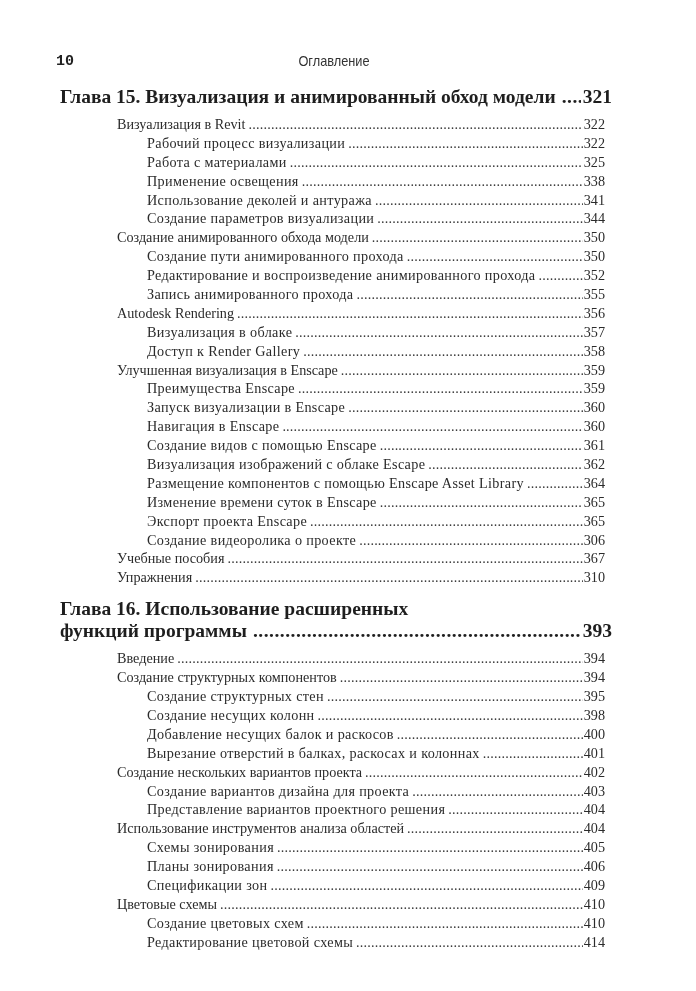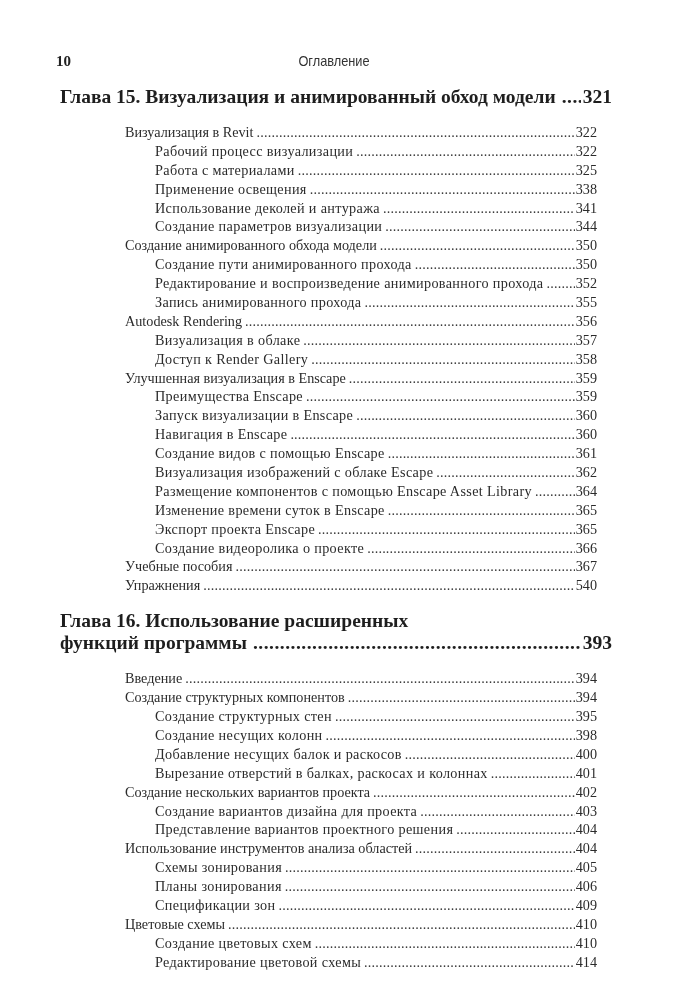--- a/index.html
+++ b/index.html
@@ -18,21 +18,21 @@
     position: absolute;
     top: 52px;
     left: 56px;
     width: 556px;
     height: 22px;
   }
   .page-number {
     position: absolute;
     left: 0;
     top: 1px;
-    font-family: Liberation Serif, serif;
+    font-family: Liberation Mono, monospace;
     font-weight: bold;
     font-size: 15px;
     color: #222;
   }
   .running-title {
     position: absolute;
     left: 0;
     right: 0;
     top: 1px;
     text-align: center;
@@ -66,21 +66,21 @@
     overflow: hidden;
     white-space: nowrap;
     margin: 0 2px 0 6px;
     letter-spacing: 0.5px;
   }
   .chapter .page {
     white-space: nowrap;
   }
   .ch15 { margin-bottom: 7px; }
   .ch16 { margin-top: 11px; margin-bottom: 6px; }
-  .entries { margin: 15px; padding: 0; list-style: none; }
+  .entries { margin: 7px; padding: 0; list-style: none; }
   .entry {
     display: flex;
     align-items: baseline;
     height: 18.9px;
     font-size: 14.2px;
     line-height: 18.9px;
     color: #2b2b2b;
   }
   .entry.level-1 { padding-left: 50px; }
   .entry.level-2 { padding-left: 80px; letter-spacing: 0.35px; }
@@ -220,31 +220,31 @@
           <span class="page">365</span>
         </li>
         <li class="entry level-2">
           <span class="title-text">Экспорт проекта Enscape</span>
           <span class="leader">..............................................................................................................................................................................................................</span>
           <span class="page">365</span>
         </li>
         <li class="entry level-2">
           <span class="title-text">Создание видеоролика о проекте</span>
           <span class="leader">..............................................................................................................................................................................................................</span>
-          <span class="page">366</span>
+          <span class="page">306</span>
         </li>
         <li class="entry level-1">
           <span class="title-text">Учебные пособия</span>
           <span class="leader">..............................................................................................................................................................................................................</span>
           <span class="page">367</span>
         </li>
         <li class="entry level-1">
           <span class="title-text">Упражнения</span>
           <span class="leader">..............................................................................................................................................................................................................</span>
-          <span class="page">540</span>
+          <span class="page">310</span>
         </li>
       </ul>
   </section>
 
   <section>
     <div class="chapter ch16">
       <div class="row">
         <span class="title-text">Глава 16. Использование расширенных</span>
       </div>
       <div class="row">

